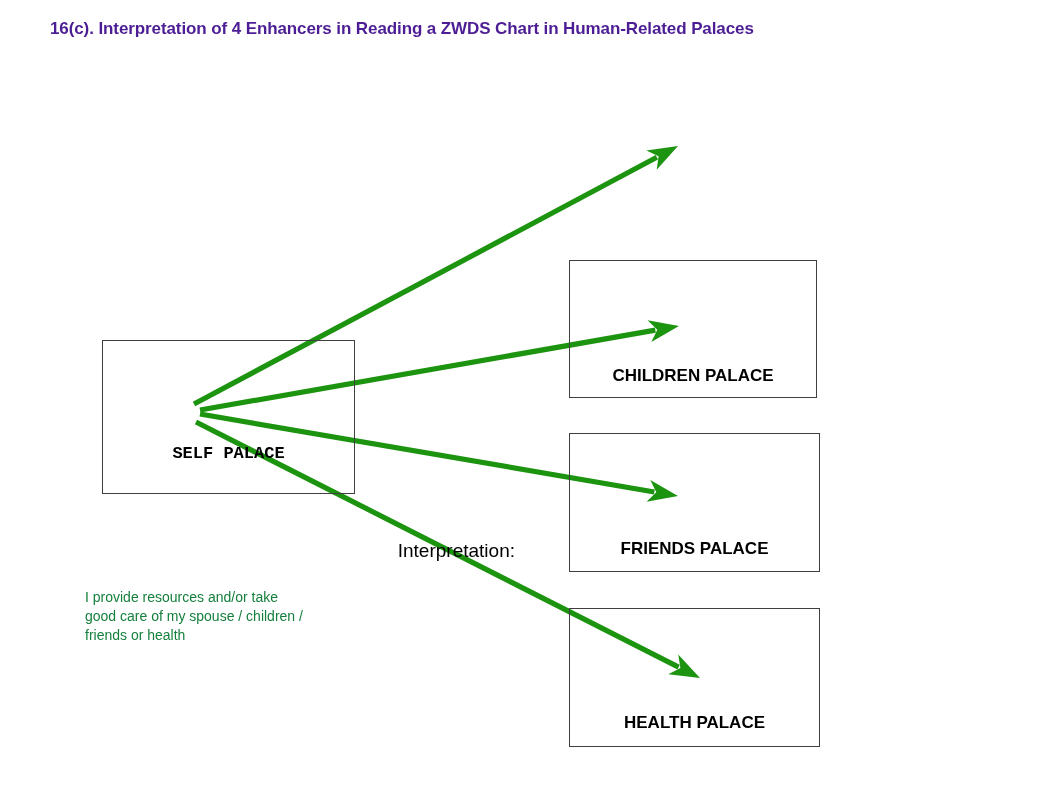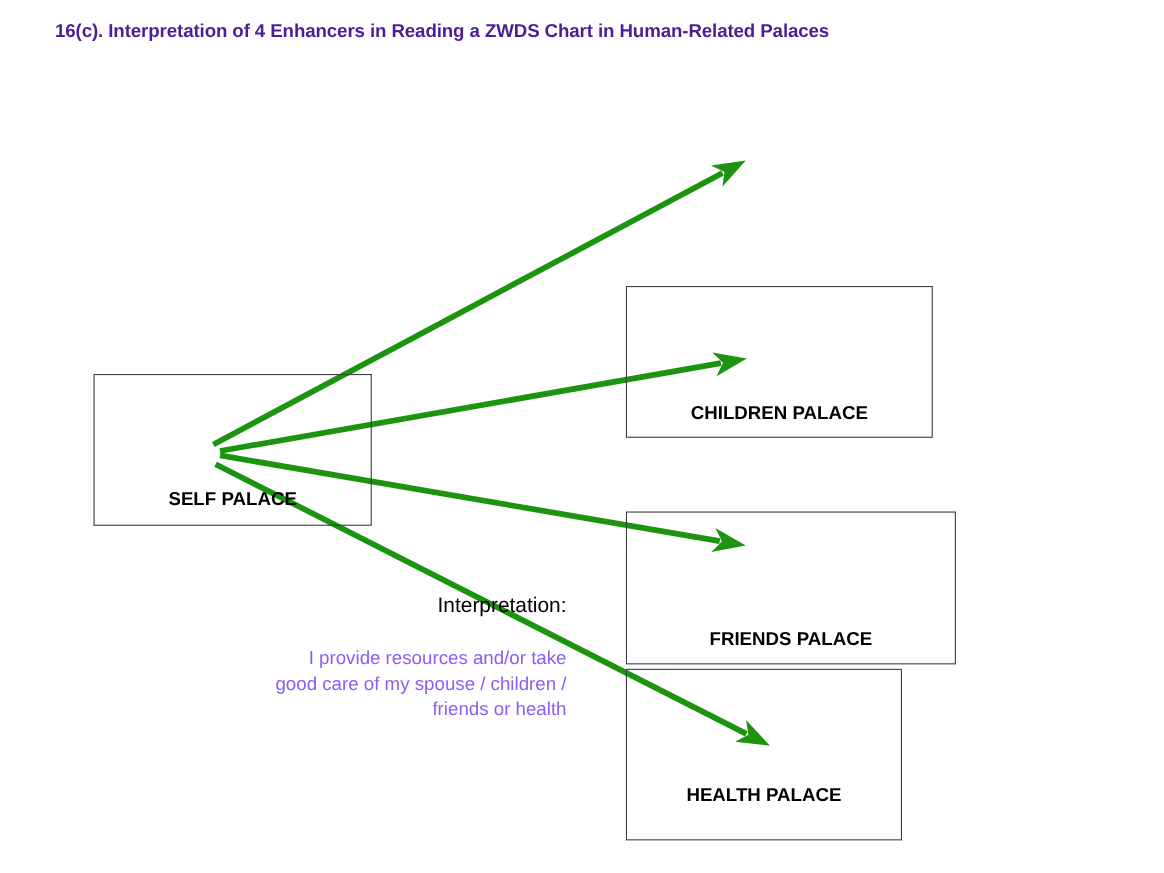--- a/index.html
+++ b/index.html
@@ -57,26 +57,25 @@
     width: 430px;
   }
   #interpretation-heading {
     font-size: 19px;
     color: #000000;
     margin: 0 0 26px 0;
     line-height: 1.15;
     text-align: right;
   }
   #interpretation-body {
-    font-size: 17px;
-    color: #8b5cf6;
+    font-size: 14px;
+    color: #15803d;
     margin: 0;
     line-height: 1.35;
     white-space: pre-line;
-    text-align: right;
   }
 </style>
 </head>
 <body>
 
 <div id="canvas">
 
   <div id="slide-title">16(c). Interpretation of 4 Enhancers in Reading a ZWDS Chart in Human-Related Palaces</div>
 
   <svg id="arrow-layer" viewBox="0 0 1058 794" xmlns="http://www.w3.org/2000/svg">
@@ -91,34 +90,34 @@
       <g>
         <line x1="200" y1="414" x2="654.3455369685677" y2="491.9421214046497" stroke="#1C940F" stroke-width="5.2" stroke-linecap="butt"></line>
         <polygon points="678,496 646.5720601878406,501.7692806452186 656.316742221187,492.2802779542622 650.2917822335785,480.08602286640564" fill="#1C940F"></polygon>
       </g>
       <g>
         <line x1="196" y1="422" x2="678.6021071657781" y2="667.1312290365856" stroke="#1C940F" stroke-width="5.2" stroke-linecap="butt"></line>
         <polygon points="700,678 668.2711139323244,674.2214038447504 680.3852649019633,668.0369599502035 678.2341539821209,654.6066687467138" fill="#1C940F"></polygon>
       </g>
     </svg>
 
-  <div class="palace-box" id="box-self-palace" style="left: 85px; top: 340px; width: 253px; height: 138px; border-color: rgb(63, 63, 63);">
+  <div class="palace-box" id="box-self-palace" style="left: 102px; top: 340px; width: 253px; height: 154px; border-color: rgb(63, 63, 63); font-family: Liberation Mono, monospace;">
     <div class="palace-label" style="top: 103px;">SELF PALACE</div>
   </div>
 
 
-  <div class="palace-box" id="box-children-palace" style="left: 569px; top: 260px; width: 279px; height: 138px; border-color: rgb(63, 63, 63);">
+  <div class="palace-box" id="box-children-palace" style="left: 569px; top: 260px; width: 248px; height: 138px; border-color: rgb(63, 63, 63);">
     <div class="palace-label" style="top: 105px;">CHILDREN PALACE</div>
   </div>
 
-  <div class="palace-box" id="box-friends-palace" style="left: 569px; top: 433px; width: 300px; height: 139px; border-color: rgb(63, 63, 63); margin-top: 32px;">
+  <div class="palace-box" id="box-friends-palace" style="left: 569px; top: 433px; width: 251px; height: 139px; border-color: rgb(63, 63, 63);">
     <div class="palace-label" style="top: 105px;">FRIENDS PALACE</div>
   </div>
 
-  <div class="palace-box" id="box-health-palace" style="left: 569px; top: 608px; width: 251px; height: 156px; border-color: rgb(63, 63, 63);">
+  <div class="palace-box" id="box-health-palace" style="left: 569px; top: 608px; width: 251px; height: 139px; border-color: rgb(63, 63, 63);">
     <div class="palace-label" style="top: 104px;">HEALTH PALACE</div>
   </div>
 
   <div id="interpretation-block">
     <p id="interpretation-heading">Interpretation:</p>
     <p id="interpretation-body">I provide resources and/or take
 good care of my spouse / children /
 friends or health</p>
   </div>
 

